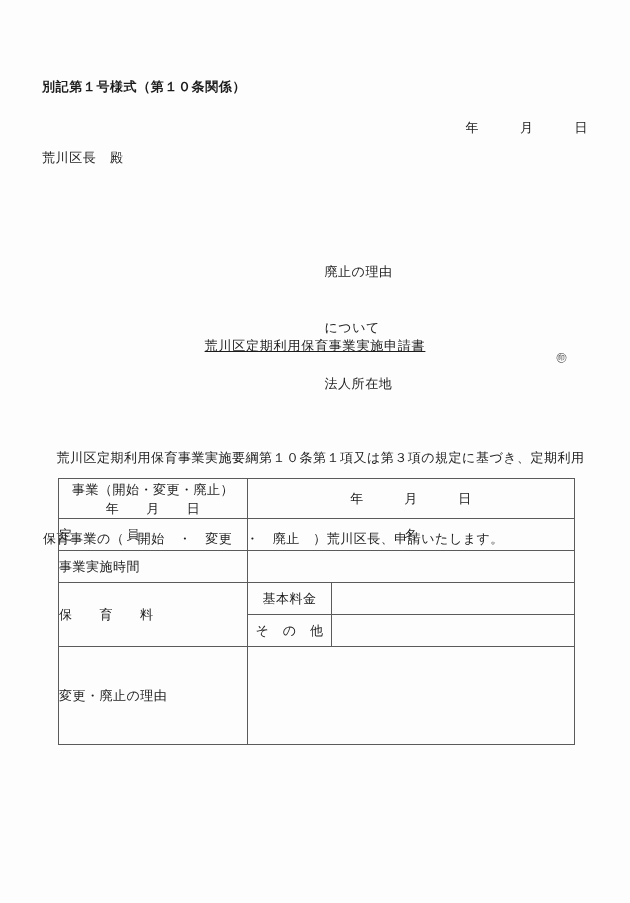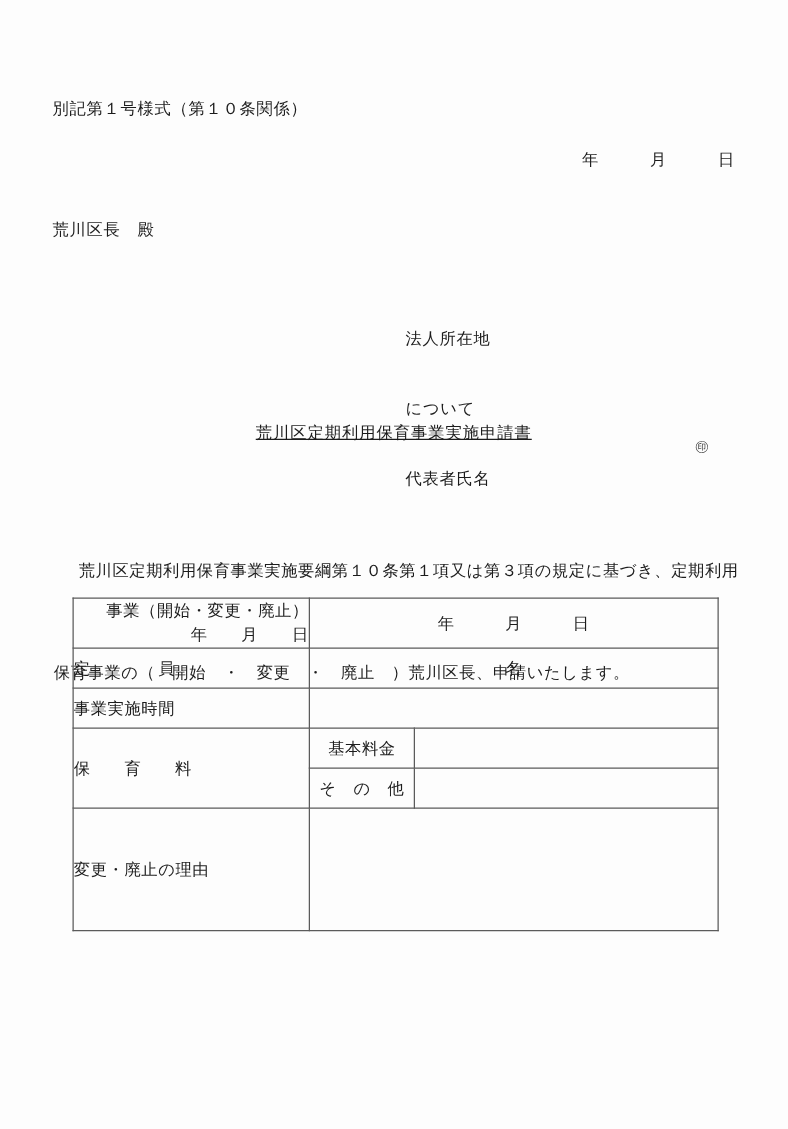--- a/index.html
+++ b/index.html
@@ -18,34 +18,35 @@
   }
 
   
   .abs { position: absolute; white-space: pre; }
 
   .form-no {
     left: 42px;
     top: 78px;
     font-size: 13px;
     letter-spacing: 0.6px;
+    font-weight: bold;
   }
 
   .date-line {
     left: 0;
     top: 119px;
     width: 588px;
     text-align: right;
     font-size: 13px;
     letter-spacing: 0.6px;
   }
 
   .addressee {
     left: 42px;
-    top: 175px;
+    top: 149px;
     font-size: 13px;
     letter-spacing: 0.6px;
   }
 
   
   .applicant {
     left: 296px;
     top: 203px;
     font-size: 13px;
     letter-spacing: 0.6px;
@@ -79,21 +80,21 @@
   .body-para {
     left: 43px;
     top: 390px;
     width: 548px;
     font-size: 13px;
     line-height: 27px;
     letter-spacing: 0.5px;
     white-space: pre-wrap;
   }
   .body-line { white-space: pre; }
-  .body-line-1 { text-indent: 0; text-align: right; }
+  .body-line-1 { text-indent: 0; }
 
   
   .form-table {
     position: absolute;
     left: 58px;
     top: 478px;
     width: 516px;
     border-collapse: collapse;
     table-layout: fixed;
     font-size: 13px;
@@ -108,21 +109,21 @@
   .c-label {
     text-align: left;
   }
   .r-evtdate { height: 40px; }
   .r-cap     { height: 32px; }
   .r-hours   { height: 32px; }
   .r-fee     { height: 32px; }
   .r-reason  { height: 98px; margin-top: 31px; }
 
   .label-two-line {
-    text-align: right;
+    text-align: center;
     line-height: 19px;
   }
   .cell-center { text-align: center; }
   .cell-unit-right {
     text-align: center;
     padding-left: 110px;
     box-sizing: border-box;
   }
   .sub-label { text-align: center; margin-top: 12px; }
 </style>
@@ -132,27 +133,27 @@
 <div class="page">
 
   <div class="abs form-no">別記第１号様式（第１０条関係）</div>
 
   <div class="abs date-line">年　　　月　　　日</div>
 
   <div class="abs addressee">荒川区長　殿</div>
 
   <div class="abs applicant">
     <div class="applicant-row">
-      <span>法人所在地</span>
+      <span>廃止の理由</span>
     </div>
     <div class="applicant-row">
       <span>について</span>
     </div>
     <div class="applicant-row">
-      <span>代表者氏名</span>
+      <span>法人所在地</span>
       <span class="seal-mark">㊞</span>
     </div>
   </div>
 
   <div class="abs doc-title">荒川区定期利用保育事業実施申請書</div>
 
   <div class="abs body-para">
     <div class="body-line body-line-1">　荒川区定期利用保育事業実施要綱第１０条第１項又は第３項の規定に基づき、定期利用</div>
     <div class="body-line">保育事業の（　開始　・　変更　・　廃止　）荒川区長、申請いたします。</div>
   </div>

